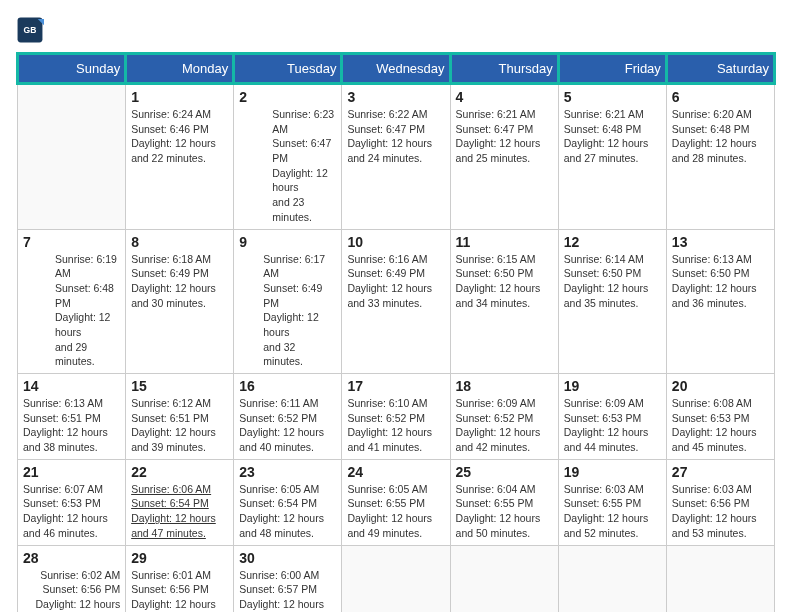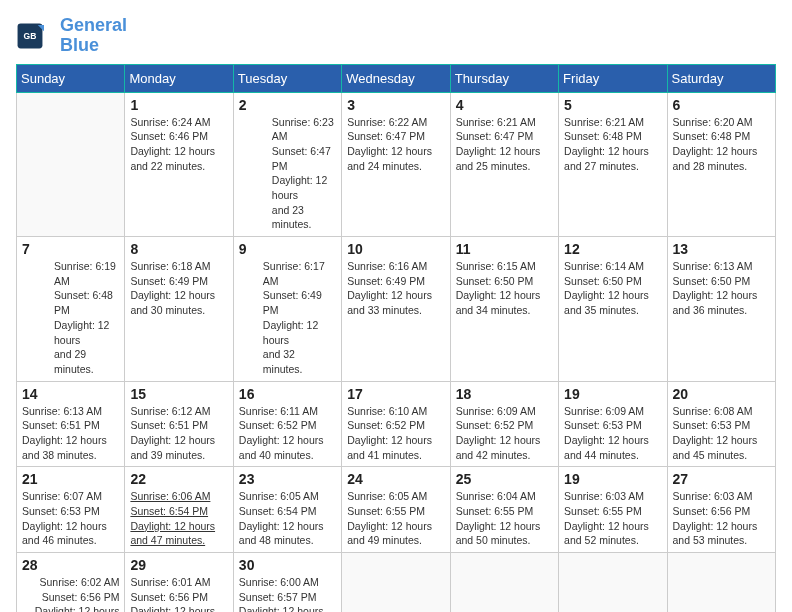--- a/index.html
+++ b/index.html
@@ -48,24 +48,24 @@
     }
     .calendar {
       width: 100%;
       border-collapse: collapse;
       font-size: 11px;
     }
     .calendar th {
       background: #2a5fac;
       color: #fff;
       padding: 6px 4px;
-      text-align: left;
+      text-align: right;
       font-size: 13px;
       font-weight: normal;
-      border: 1px solid #14b8a6;
+      border: 3px solid #14b8a6;
     }
     .calendar td {
       border: 1px solid #ccc;
       vertical-align: top;
       padding: 4px 5px;
       min-height: 70px;
       width: 108px;
     }
     .day-number {
       font-size: 14px;
@@ -86,24 +86,20 @@
 </head>
 <body>
 
 <div class="header">
   <div class="logo">
     <svg class="logo-icon" viewBox="0 0 36 36">
       <rect x="2" y="2" width="32" height="32" rx="4" fill="#1a3a5c"></rect>
       <text x="18" y="22" text-anchor="middle" fill="white" font-size="11" font-weight="bold" font-family="Arial">GB</text>
       <polygon points="28,4 36,4 36,12" fill="#4a90d9"></polygon>
     </svg>
-    <div>
-      <div class="logo-text"><span>General</span></div>
-      <div class="logo-text" style="color:#4a90d9;">Blue</div>
-    </div>
   </div>
   <div class="title-block">
     <div class="month-title"></div>
     <div class="location-title"></div>
   </div>
 </div>
 
 <table class="calendar">
   <thead>
     <tr id="weekday-header">

